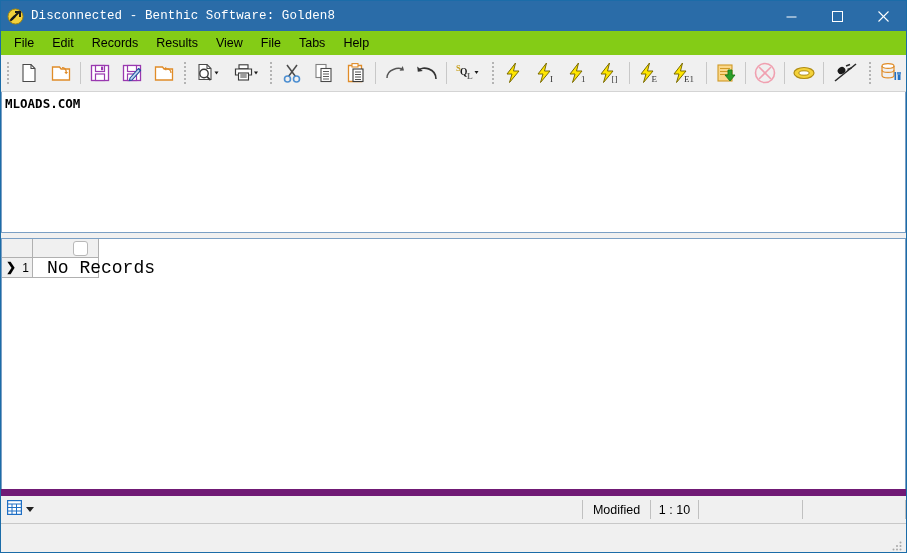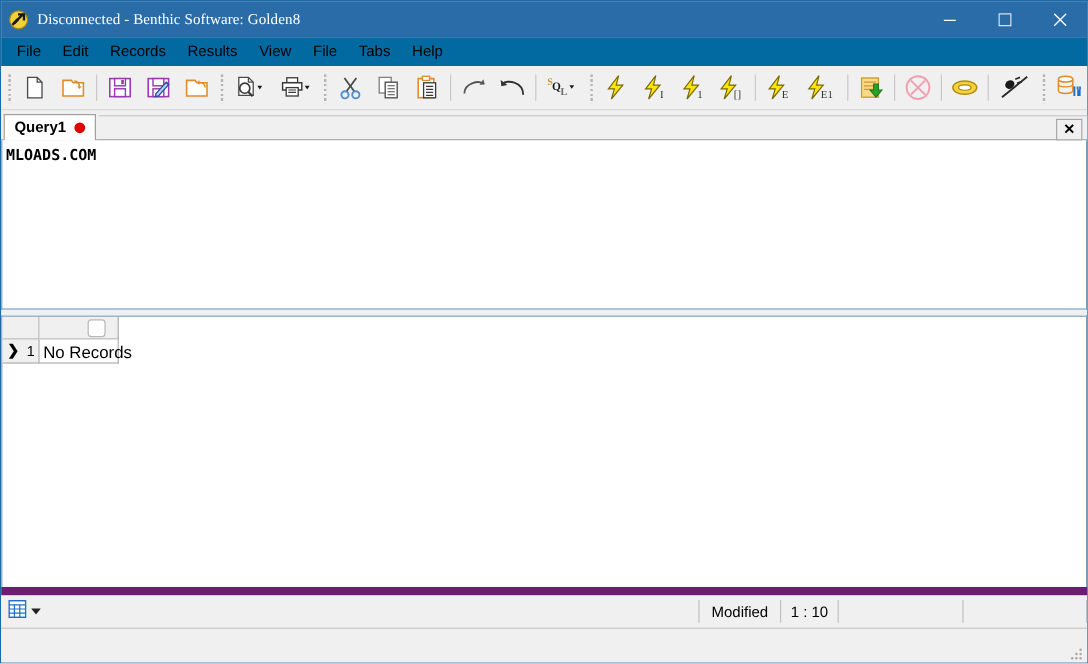--- a/index.html
+++ b/index.html
@@ -37,42 +37,42 @@
   .title-icon {
     width: 17px;
     height: 17px;
     margin-left: 6px;
     margin-right: 7px;
     flex: 0 0 auto;
   }
   .title-text {
     color: #ffffff;
     font-size: 12.5px;
-    font-family: Liberation Serif, serif;
+    font-family: Liberation Mono, monospace;
     letter-spacing: 0.1px;
     white-space: nowrap;
   }
   .win-controls {
     margin-left: auto;
     display: flex;
     height: 30px;
   }
   .win-btn {
     width: 46px;
     height: 30px;
     display: flex;
     align-items: center;
     justify-content: center;
   }
   .win-btn svg { display: block; }
 
   
   .menubar {
     height: 24px;
-    background: #0369a1;
+    background: #84cc16;
     display: flex;
     align-items: center;
     flex: 0 0 auto;
     padding-left: 4px;
   }
   .menu-item {
     font-size: 12.5px;
     color: #000000;
     padding: 3px 9px 4px 9px;
     white-space: nowrap;
@@ -280,25 +280,25 @@
     line-height: 15px;
   }
   .gr-cell {
     width: 66px;
     background: #ffffff;
     border-right: 1px solid #b0b0b0;
     border-bottom: 1px solid #b0b0b0;
     box-sizing: border-box;
     display: flex;
     align-items: center;
-    padding-left: 3px;
-    font-size: 14px;
+    padding-left: 14px;
+    font-size: 18px;
     color: #000;
     white-space: nowrap;
-    font-family: Liberation Sans, sans-serif;
+    font-family: Liberation Mono, monospace;
   }
 
   
   .statusbar {
     height: 27px;
     background: #f0f0f0;
     border-top: 7px solid #701a75;
     display: flex;
     align-items: center;
     flex: 0 0 auto;
@@ -610,29 +610,20 @@
         <path d="M3 5 v9.5 c0 1.4 2.7 2.4 6 2.4 s6 -1 6 -2.4 V5" fill="none" stroke="#e08c28" stroke-width="1.2"></path>
         <path d="M3 9 c0 1.4 2.7 2.4 6 2.4 s6 -1 6 -2.4" fill="none" stroke="#e08c28" stroke-width="1.1"></path>
         <rect x="15.5" y="11" width="1.6" height="8" fill="#1f6fc4"></rect>
         <path d="M19 11 v2.6 M21 11 v2.6" stroke="#1f6fc4" stroke-width="1.5"></path>
         <rect x="18.7" y="13.4" width="2.8" height="5.6" fill="#1f6fc4"></rect>
       </svg>
     </div>
 
   </div>
 
-  <div class="tabstrip">
-    <div class="tab">
-      <span class="tab-label">Query1</span>
-      <span class="tab-dot"></span>
-    </div>
-    <div class="tab-rest">
-      <div class="tab-close">✕</div>
-    </div>
-  </div>
 
   <div class="editor-pane">
     <div class="editor-text">MLOADS.COM</div>
   </div>
 
   <div class="splitter"></div>
 
   <div class="results-pane">
     <div class="grid">
 

